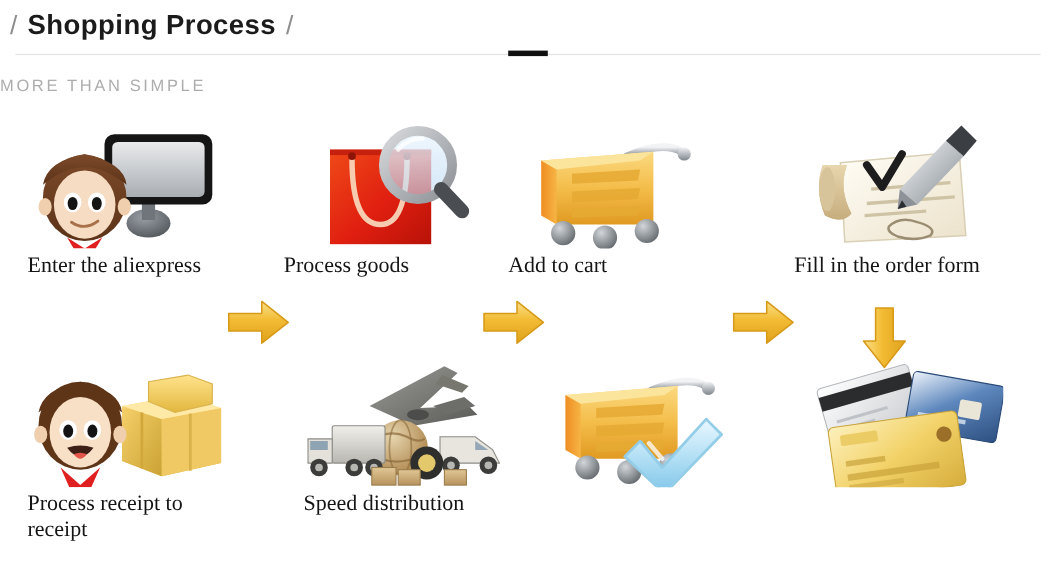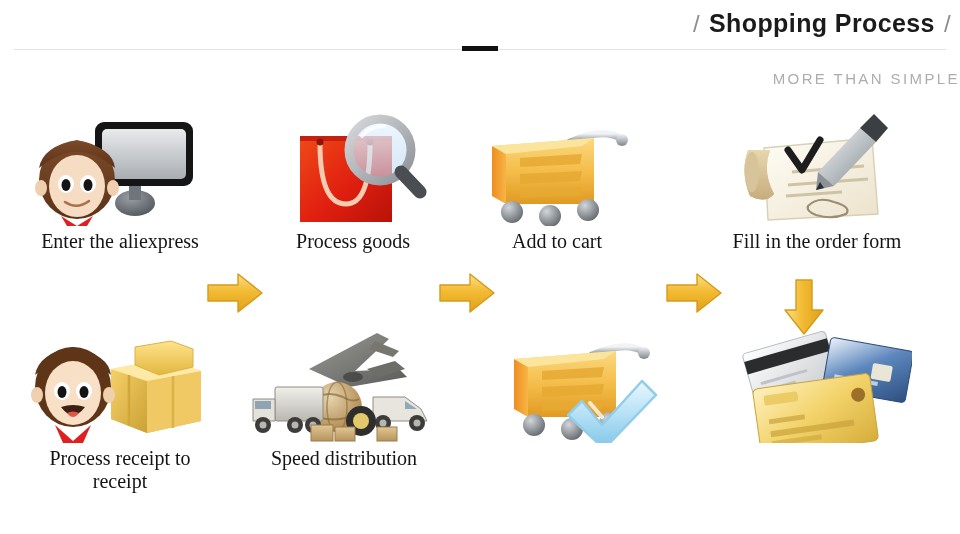--- a/index.html
+++ b/index.html
@@ -14,21 +14,21 @@
     overflow: hidden;
     position: relative;
   }
 
   
   #header {
     position: relative;
     height: 100px;
   }
   #title {
-    text-align: right;
+    text-align: left;
     font-family: "Liberation Sans", sans-serif;
     font-size: 25px;
     font-weight: bold;
     color: #1b1b1b;
     letter-spacing: 0.4px;
     padding-top: 8px;
     line-height: 30px;
   }
   #title .slash {
     color: #8e8e8e;
@@ -52,63 +52,63 @@
   #rule-accent {
     position: absolute;
     left: 50%;
     transform: translateX(-50%);
     top: 2px;
     width: 36px;
     height: 5px;
     background: #111111;
   }
   #subtitle {
-    text-align: right;
+    text-align: left;
     font-family: "Liberation Sans", sans-serif;
     font-size: 15px;
     color: #adadad;
     letter-spacing: 2.4px;
     margin-top: 14px;
   }
 
   
   .row {
     position: absolute;
     left: 0;
     width: 960px;
     height: 180px;
   }
   #row1 { top: 108px; }
   #row2 { top: 325px; }
 
   .node {
     position: absolute;
     width: 190px;
-    text-align: center;
+    text-align: left;
   }
   .art {
     height: 118px;
     position: relative;
   }
   .caption {
     font-family: "Liberation Serif", serif;
     font-size: 20px;
     color: #141414;
     line-height: 23px;
     margin-top: 4px;
   }
 
   
   #n1 { left: 25px;  top: 0; }
   #n2 { left: 258px; top: 0; }
   #n3 { left: 462px; top: 0; }
   #n4 { left: 722px; top: 0; }
   #n5 { left: 722px; top: 0; }
   #n6 { left: 490px; top: 0; }
-  #n7 { left: 249px; top: 0; }
+  #n7 { left: 276px; top: 0; }
   #n8 { left: 25px;  top: 0; }
 
   
   .arrow {
     position: absolute;
   }
   #a1 { left: 206px; top: 163px; }
   #a2 { left: 438px; top: 163px; }
   #a3 { left: 665px; top: 163px; }
   #a4 { left: 782px; top: 278px; }

